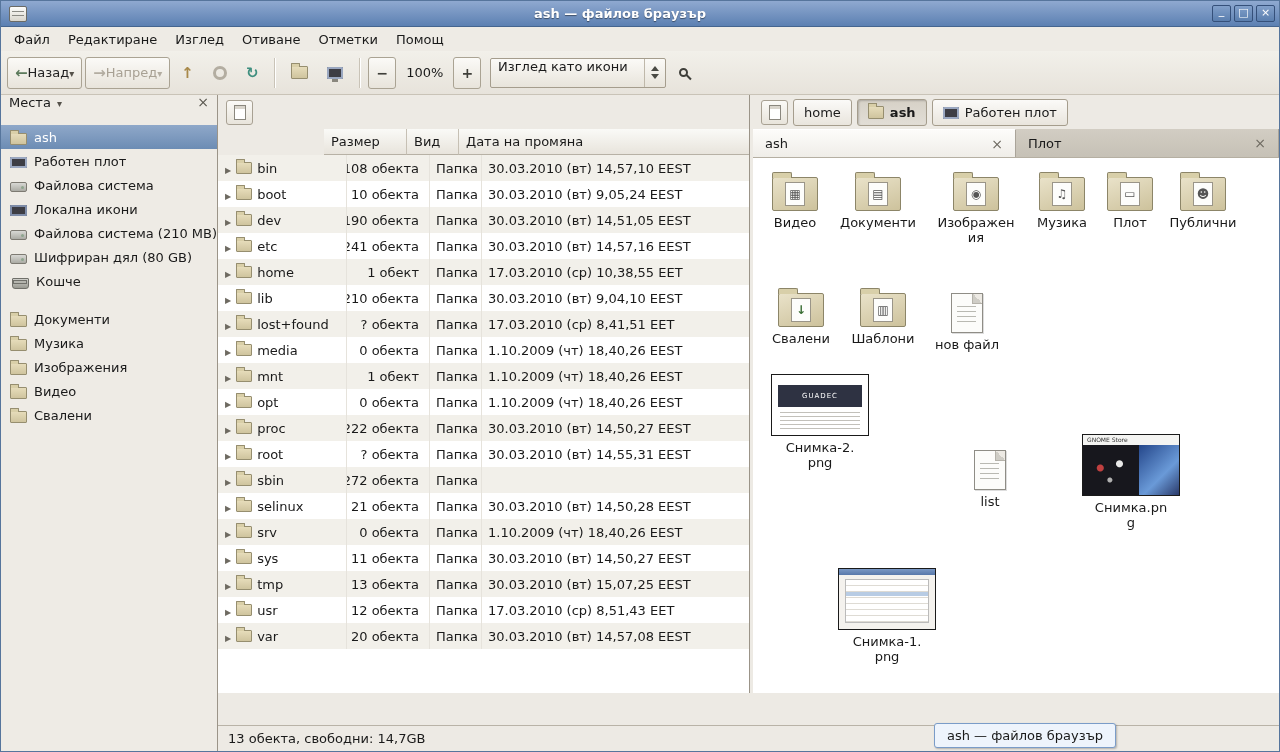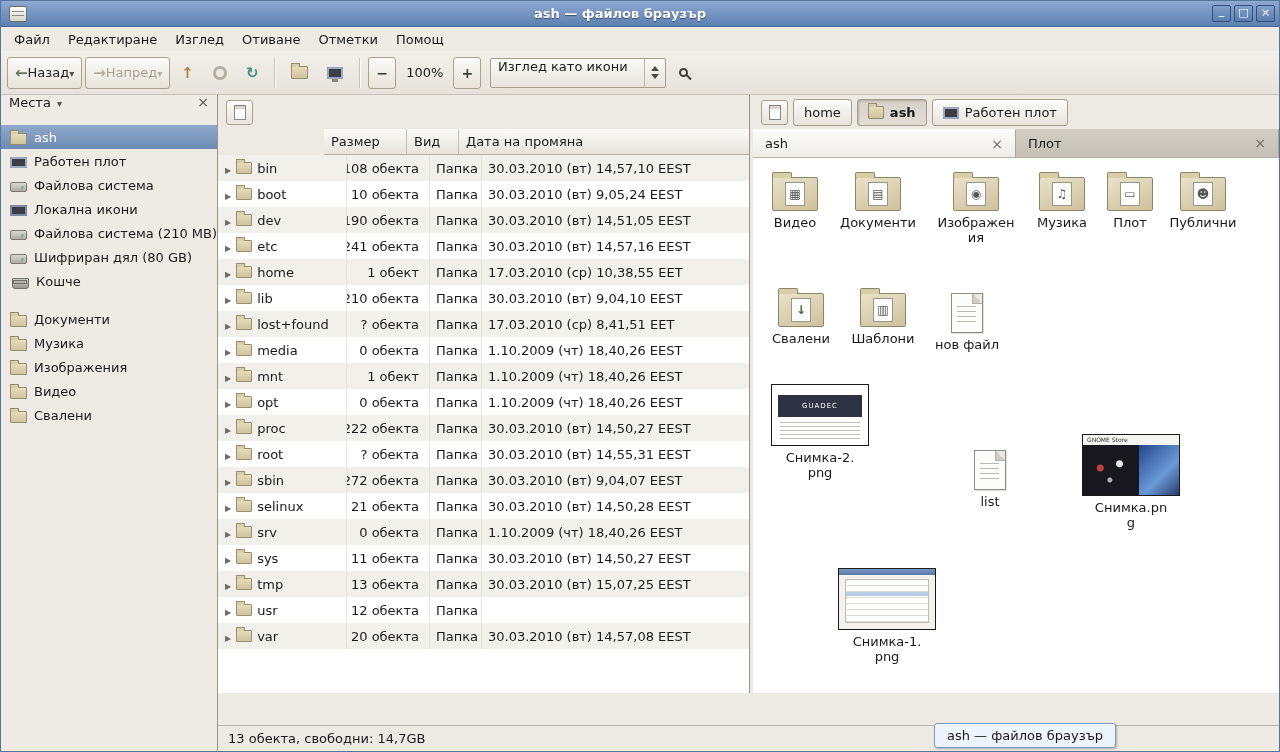--- a/index.html
+++ b/index.html
@@ -149,21 +149,21 @@
 
   .iconview > .icon-item:nth-of-type(1){left:0;top:17px;}
   .iconview > .icon-item:nth-of-type(2){left:83px;top:17px;}
   .iconview > .icon-item:nth-of-type(3){left:181px;top:17px;}
   .iconview > .icon-item:nth-of-type(4){left:267px;top:17px;}
   .iconview > .icon-item:nth-of-type(5){left:335px;top:17px;}
   .iconview > .icon-item:nth-of-type(6){left:408px;top:17px;}
   .iconview > .icon-item:nth-of-type(7){left:6px;top:133px;}
   .iconview > .icon-item:nth-of-type(8){left:88px;top:133px;}
   .iconview > .icon-item:nth-of-type(9){left:172px;top:133px;}
-  .iconview > .icon-item:nth-of-type(10){left:12px;top:226px;}
+  .iconview > .icon-item:nth-of-type(10){left:12px;top:216px;}
   .iconview > .icon-item:nth-of-type(11){left:195px;top:290px;}
   .iconview > .icon-item:nth-of-type(12){left:323px;top:276px;}
   .iconview > .icon-item:nth-of-type(13){left:79px;top:410px;}
 
   
   .statusbar { height:26px; flex:0 0 26px; background:#edeae4; border-top:1px solid #b9b3a7; display:flex; align-items:center; padding:0 10px;margin-top:32px; }
 
   
   .tooltip { position:absolute; left:933px; top:722px; height:25px; padding:0 12px; background:#eef4fc; border:1px solid #7a9cc8; border-radius:3px; display:flex; align-items:center; z-index:50; box-shadow:1px 1px 2px rgba(0,0,0,.25); }
 </style>
@@ -440,21 +440,20 @@
                 <div class="cell c-date">30.03.2010 (вт) 14,55,31 EEST</div>
               </div>
               <div class="row">
                 <div class="cell c-name">
                   <span class="expander"></span>
                   <span class="mini-folder"></span>
                   <span>sbin</span>
                 </div>
                 <div class="cell c-size">272 обекта</div>
                 <div class="cell c-type">Папка</div>
-                <div class="cell c-date">30.03.2010 (вт) 9,04,07 EEST</div>
               </div>
               <div class="row">
                 <div class="cell c-name">
                   <span class="expander"></span>
                   <span class="mini-folder"></span>
                   <span>selinux</span>
                 </div>
                 <div class="cell c-size">21 обекта</div>
                 <div class="cell c-type">Папка</div>
                 <div class="cell c-date">30.03.2010 (вт) 14,50,28 EEST</div>
@@ -490,20 +489,21 @@
                 <div class="cell c-date">30.03.2010 (вт) 15,07,25 EEST</div>
               </div>
               <div class="row">
                 <div class="cell c-name">
                   <span class="expander"></span>
                   <span class="mini-folder"></span>
                   <span>usr</span>
                 </div>
                 <div class="cell c-size">12 обекта</div>
                 <div class="cell c-type">Папка</div>
+                <div class="cell c-date">17.03.2010 (ср) 8,51,43 EET</div>
               </div>
               <div class="row">
                 <div class="cell c-name">
                   <span class="expander"></span>
                   <span class="mini-folder"></span>
                   <span>var</span>
                 </div>
                 <div class="cell c-size">20 обекта</div>
                 <div class="cell c-type">Папка</div>
                 <div class="cell c-date">30.03.2010 (вт) 14,57,08 EEST</div>

